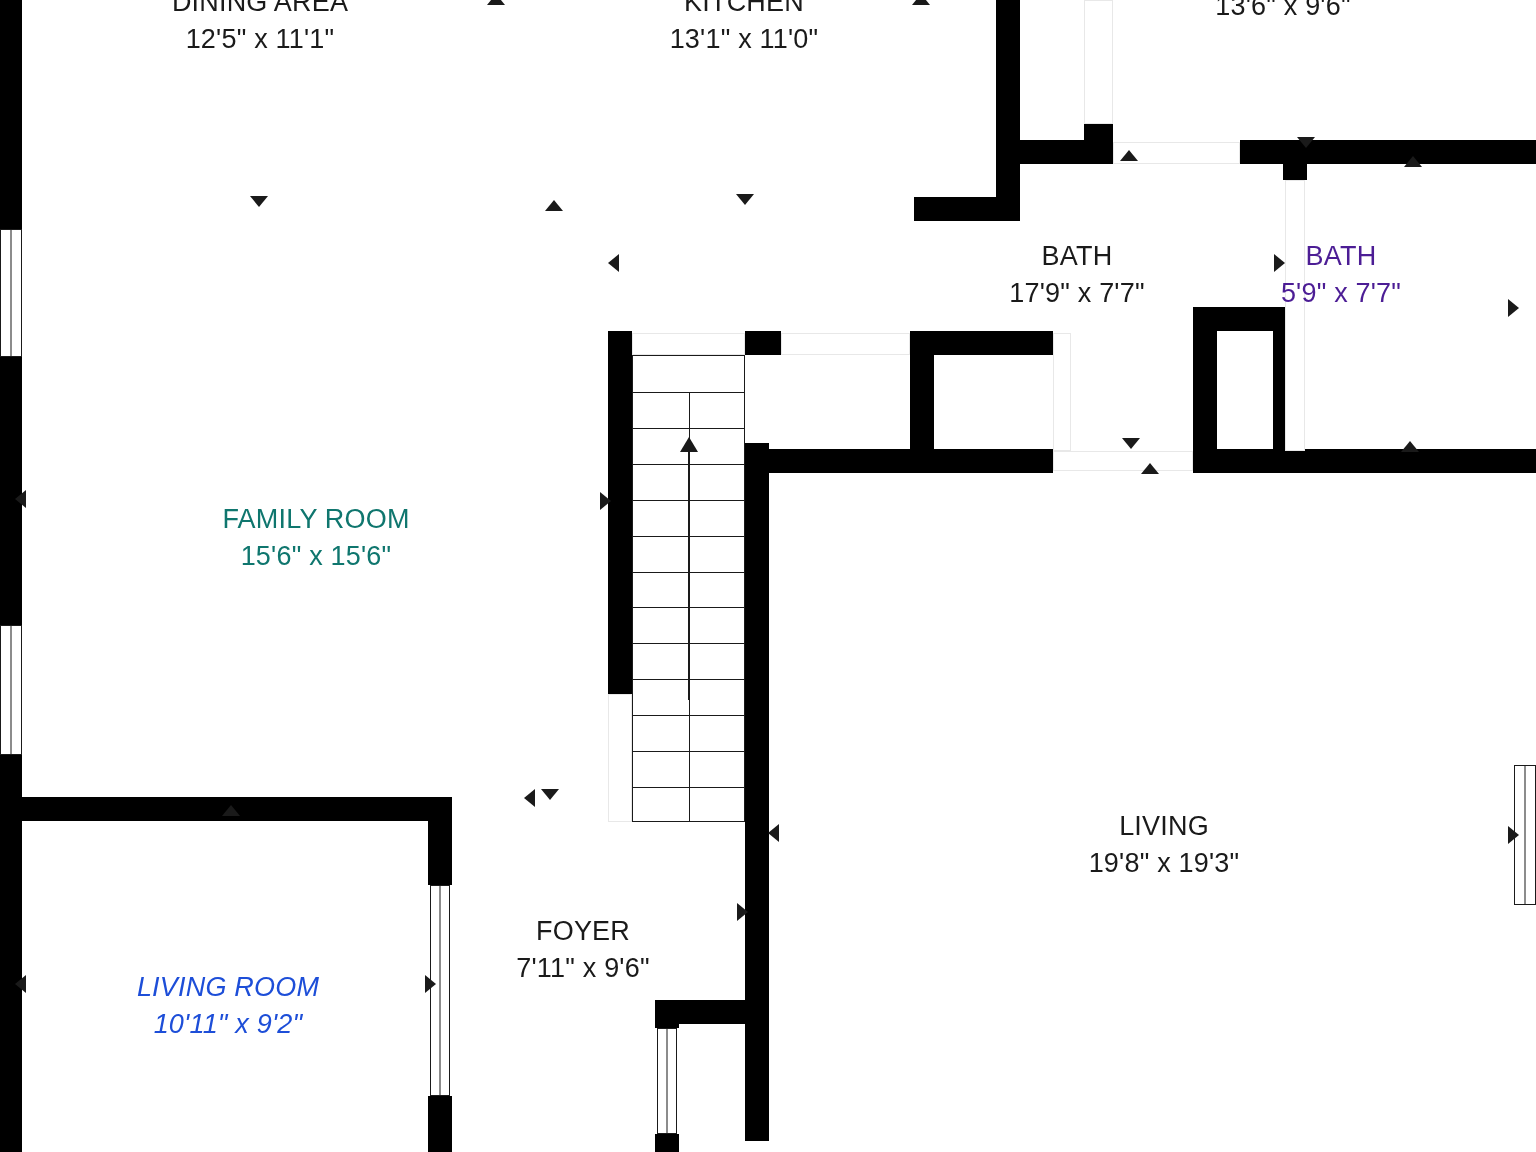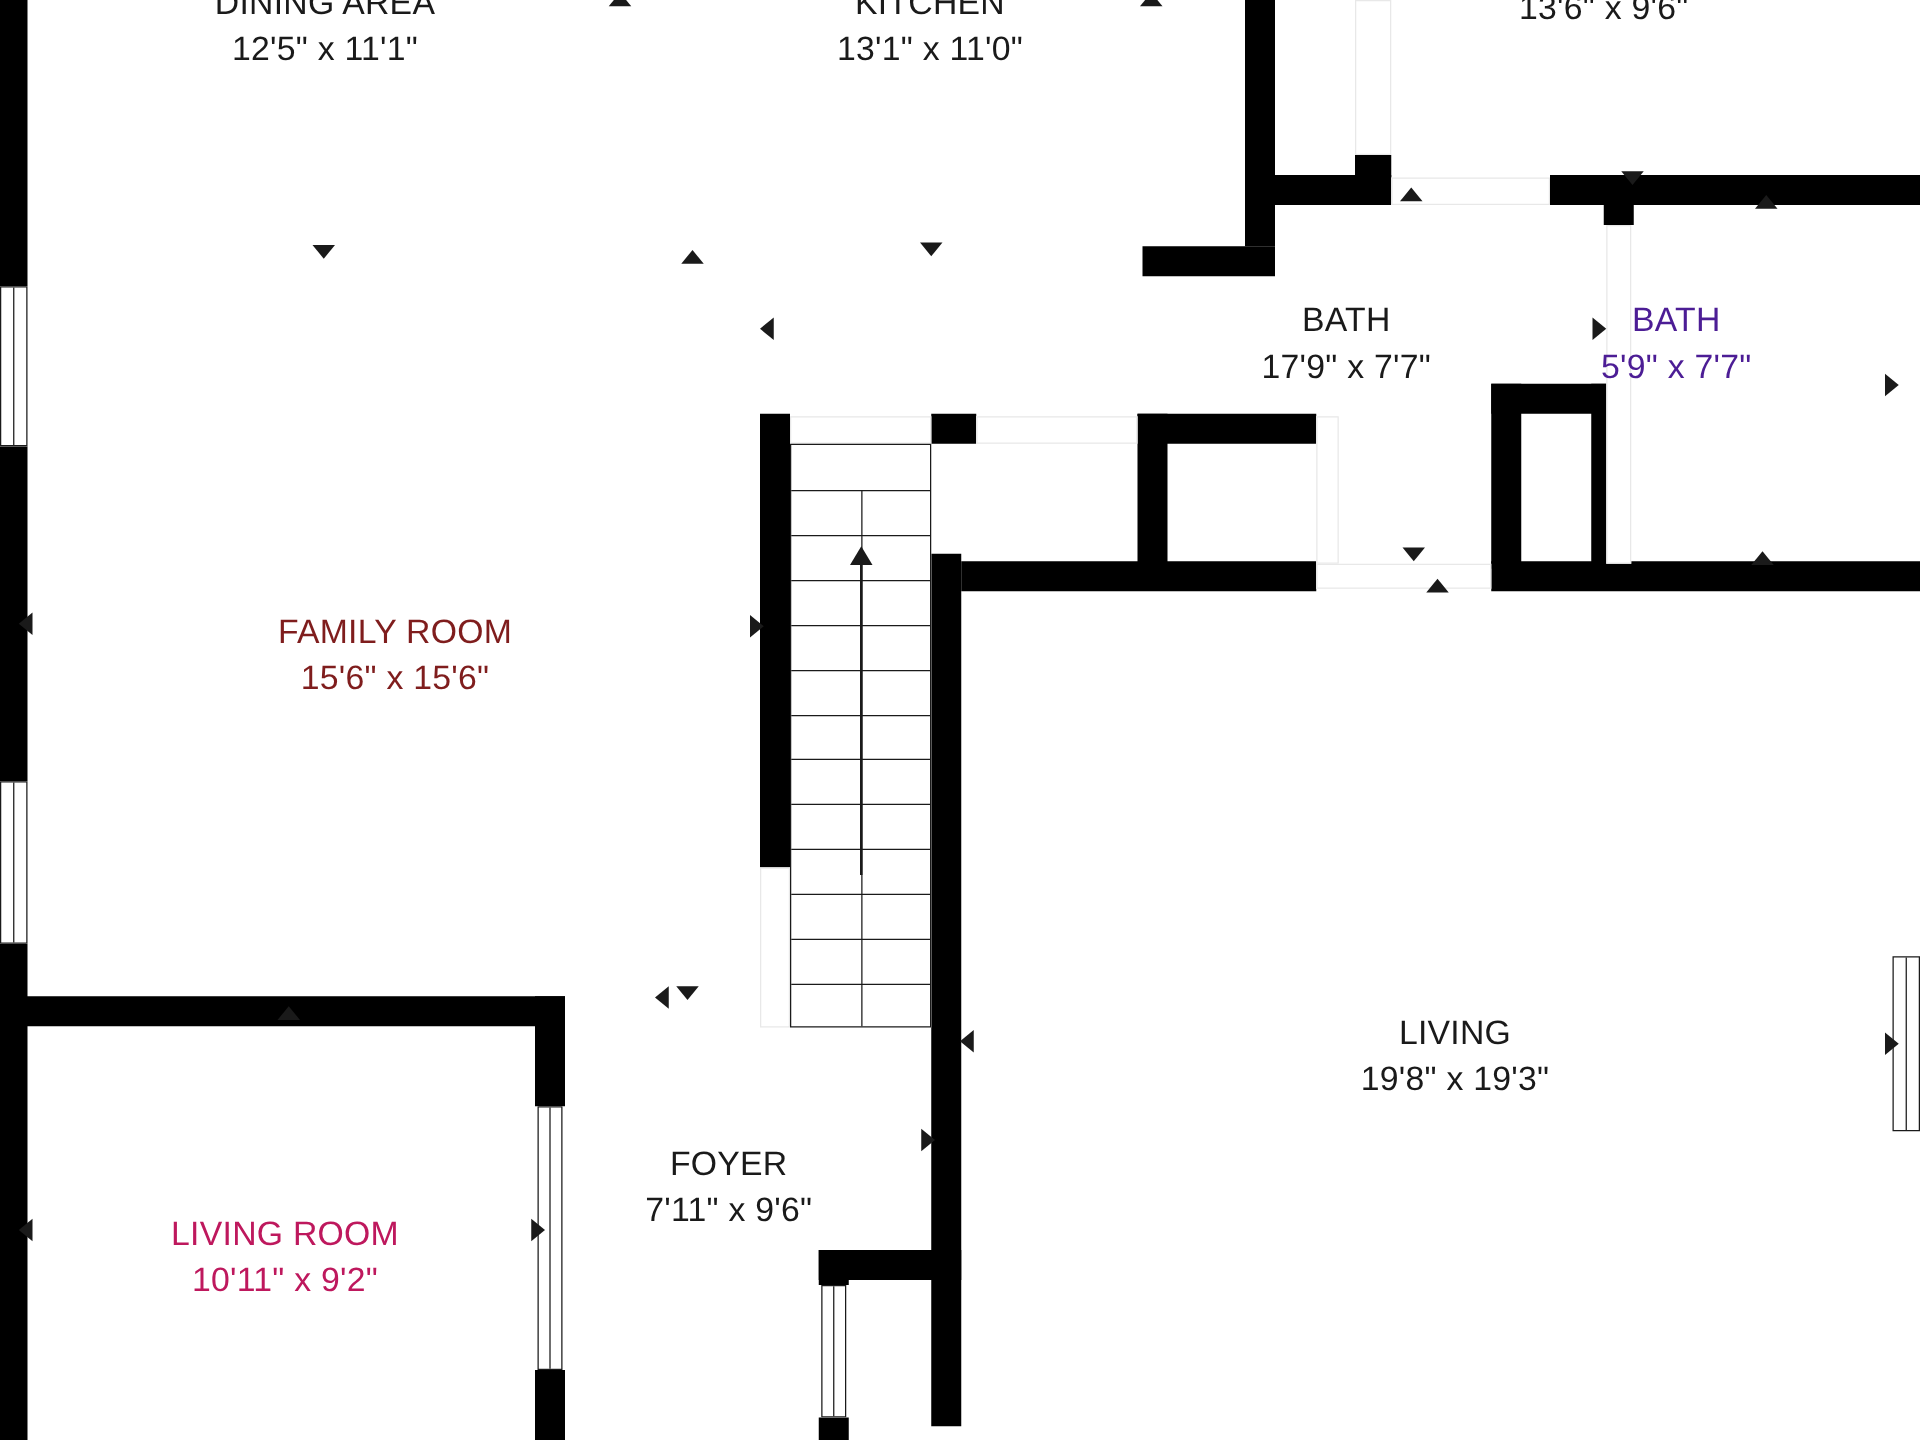--- a/index.html
+++ b/index.html
@@ -246,30 +246,30 @@
         <span class="dims">13'6" x 9'6"</span>
       </div>
       <div class="room-label" style="left: 1077px; top: 240px; color: rgb(26, 26, 26);">
         <span class="name">BATH</span>
         <span class="dims">17'9" x 7'7"</span>
       </div>
       <div class="room-label" style="left: 1341px; top: 240px; color: #4c1d95;">
         <span class="name">BATH</span>
         <span class="dims">5'9" x 7'7"</span>
       </div>
-      <div class="room-label" style="left: 316px; top: 489px; color: #7f1d1d;">
+      <div class="room-label" style="left: 316px; top: 503px; color: #0f766e;">
         <span class="name">FAMILY ROOM</span>
         <span class="dims">15'6" x 15'6"</span>
       </div>
       <div class="room-label" style="left: 1164px; top: 810px; color: rgb(26, 26, 26);">
         <span class="name">LIVING</span>
         <span class="dims">19'8" x 19'3"</span>
       </div>
       <div class="room-label" style="left: 583px; top: 915px; color: rgb(26, 26, 26);">
         <span class="name">FOYER</span>
         <span class="dims">7'11" x 9'6"</span>
       </div>
-      <div class="room-label" style="left: 228px; top: 971px; color: #be185d;">
+      <div class="room-label" style="left: 228px; top: 971px; color: #1d4ed8; font-style: italic;">
         <span class="name">LIVING ROOM</span>
         <span class="dims">10'11" x 9'2"</span>
       </div>
     </div>
 </div>
 
 </body></html>

